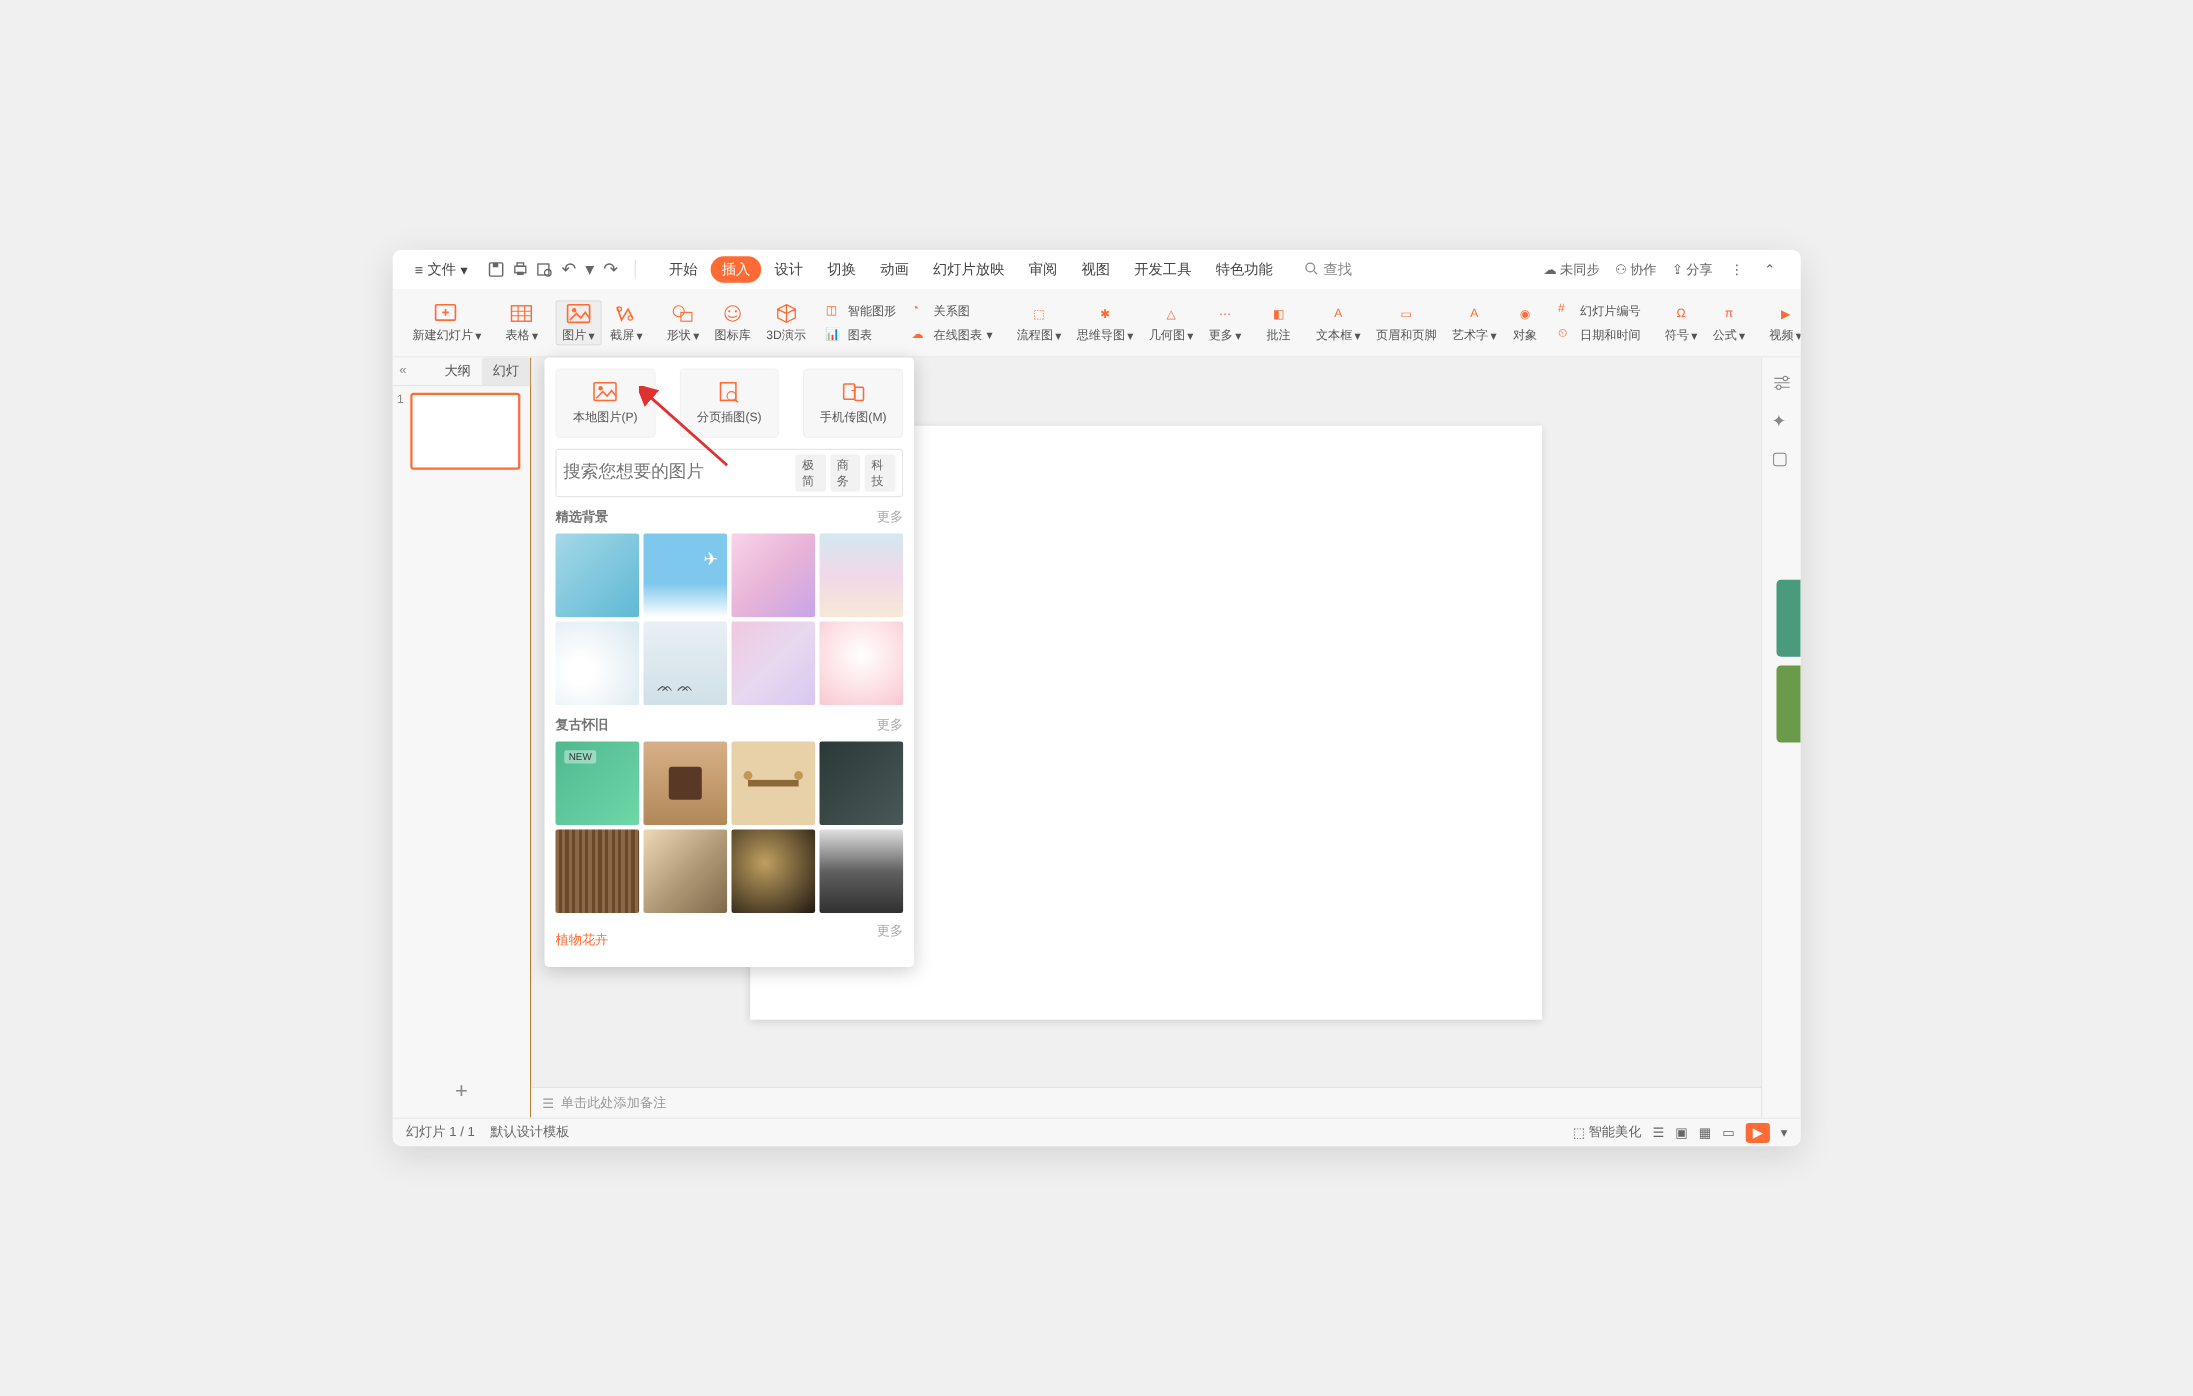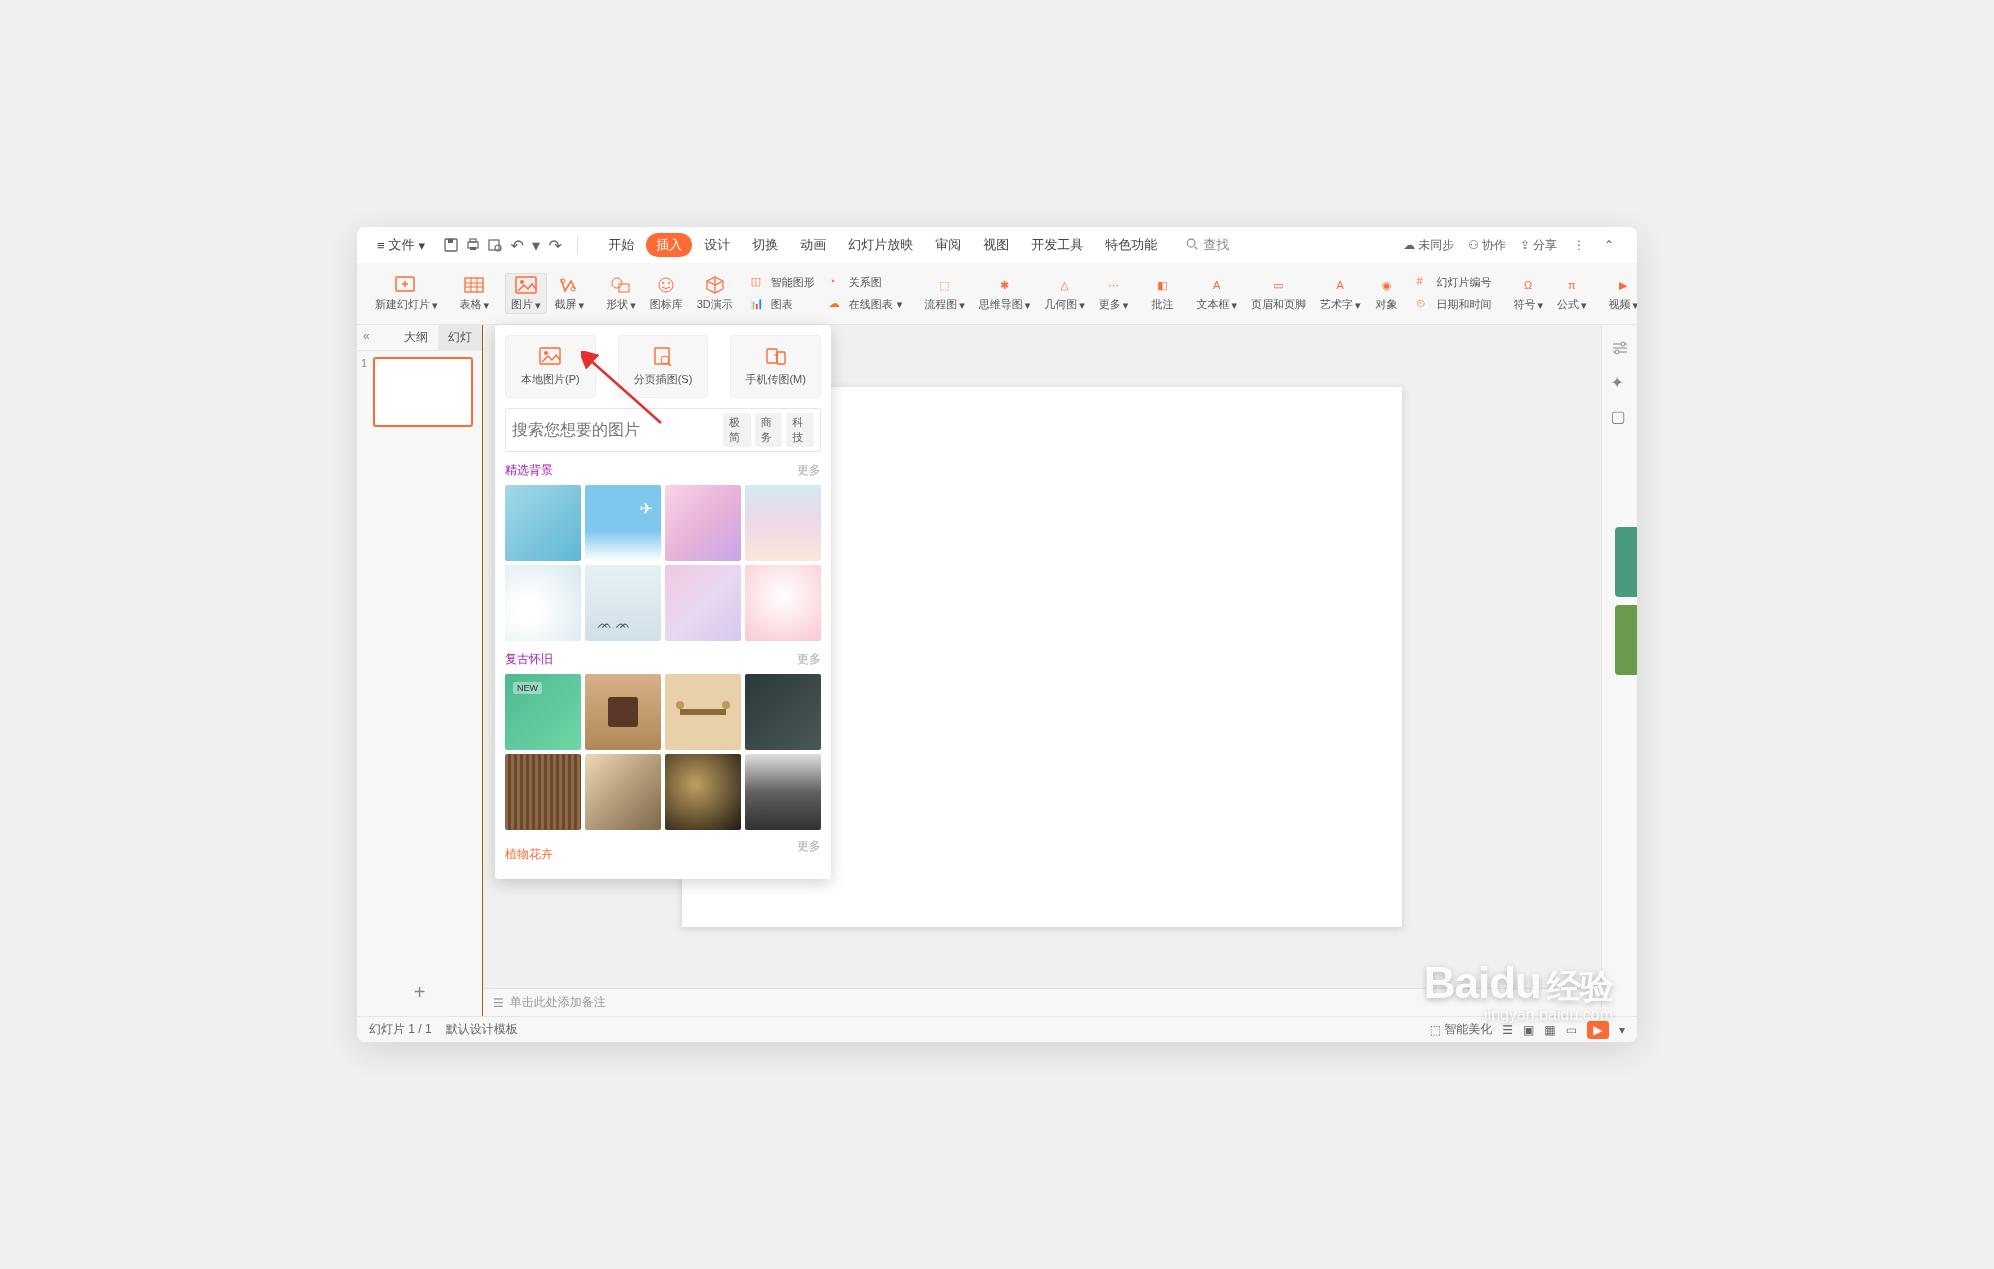--- a/index.html
+++ b/index.html
@@ -48,21 +48,21 @@
 .play-btn-sm{width:22px;height:18px;background:#ff6b35;border-radius:3px;display:flex;align-items:center;justify-content:center;color:#fff}
 .dropdown-panel{position:absolute;left:138px;top:98px;width:336px;background:#fff;border-radius:4px;box-shadow:0 4px 16px rgba(0,0,0,0.18);z-index:50;padding:10px;display:flex;flex-direction:column;max-height:560px}
 .dd-btns{display:flex;gap:22px}
 .dd-btn{flex:1;background:#f7f7f7;border-radius:4px;padding:10px 4px;display:flex;flex-direction:column;align-items:center;gap:6px;cursor:pointer;font-size:11px;color:#555;border:1px solid #f0f0f0}
 .dd-btn .icon{width:24px;height:20px;color:#ff6b35}
 .dd-search{margin-top:10px;display:flex;align-items:center;gap:4px;border:1px solid #e5e5e5;border-radius:3px;padding:4px 6px;font-size:12px;color:#aaa}
 .dd-search input{flex:1;border:none;outline:none;font-size:16px}
 .chip{font-size:11px;padding:2px 6px;background:#f2f2f2;border-radius:3px;color:#666;cursor:pointer}
 .dd-section{margin-top:10px}
 .dd-head{display:flex;justify-content:space-between;font-size:12px;padding-bottom:6px}
-.dd-title{color:#a21caf;font-weight:400}
+.dd-title{color:#737373;font-weight:700}
 .dd-more{color:#aaa;cursor:pointer}
 .dd-grid{display:grid;grid-template-columns:repeat(4,1fr);gap:4px}
 .dd-cell{width:100%;aspect-ratio:1/1;border-radius:2px;cursor:pointer}
 .partial{margin-top:8px;font-size:12px;color:#ff6b35}
 .arrow-anno{position:absolute;left:224px;top:124px;width:90px;height:80px;z-index:60;pointer-events:none}
 .watermark{position:absolute;right:24px;bottom:18px;z-index:100;text-align:right;color:rgba(255,255,255,0.9);pointer-events:none}
 .wm-logo{font-size:44px;font-weight:700;letter-spacing:-1px;text-shadow:0 2px 6px rgba(0,0,0,0.25)}
 .wm-cn{font-size:34px;margin-left:6px}
 .wm-url{font-size:16px;margin-top:-4px;text-shadow:0 1px 4px rgba(0,0,0,0.25);color:rgba(255,255,255,0.85)}
 svg{width:100%;height:100%}
@@ -457,18 +457,14 @@
         </span>
       <span>☰</span>
       <span>▣</span>
       <span>▦</span>
       <span>▭</span>
       <span class="play-btn-sm">▶</span>
       <span>▾</span>
     </div>
   </div>
 
-  <div class="watermark">
-    <div class="wm-logo"><span>Baidu</span><span class="wm-cn">经验</span></div>
-    <div class="wm-url">jingyan.baidu.com</div>
-  </div>
 
 </div>
 
 </body></html>

